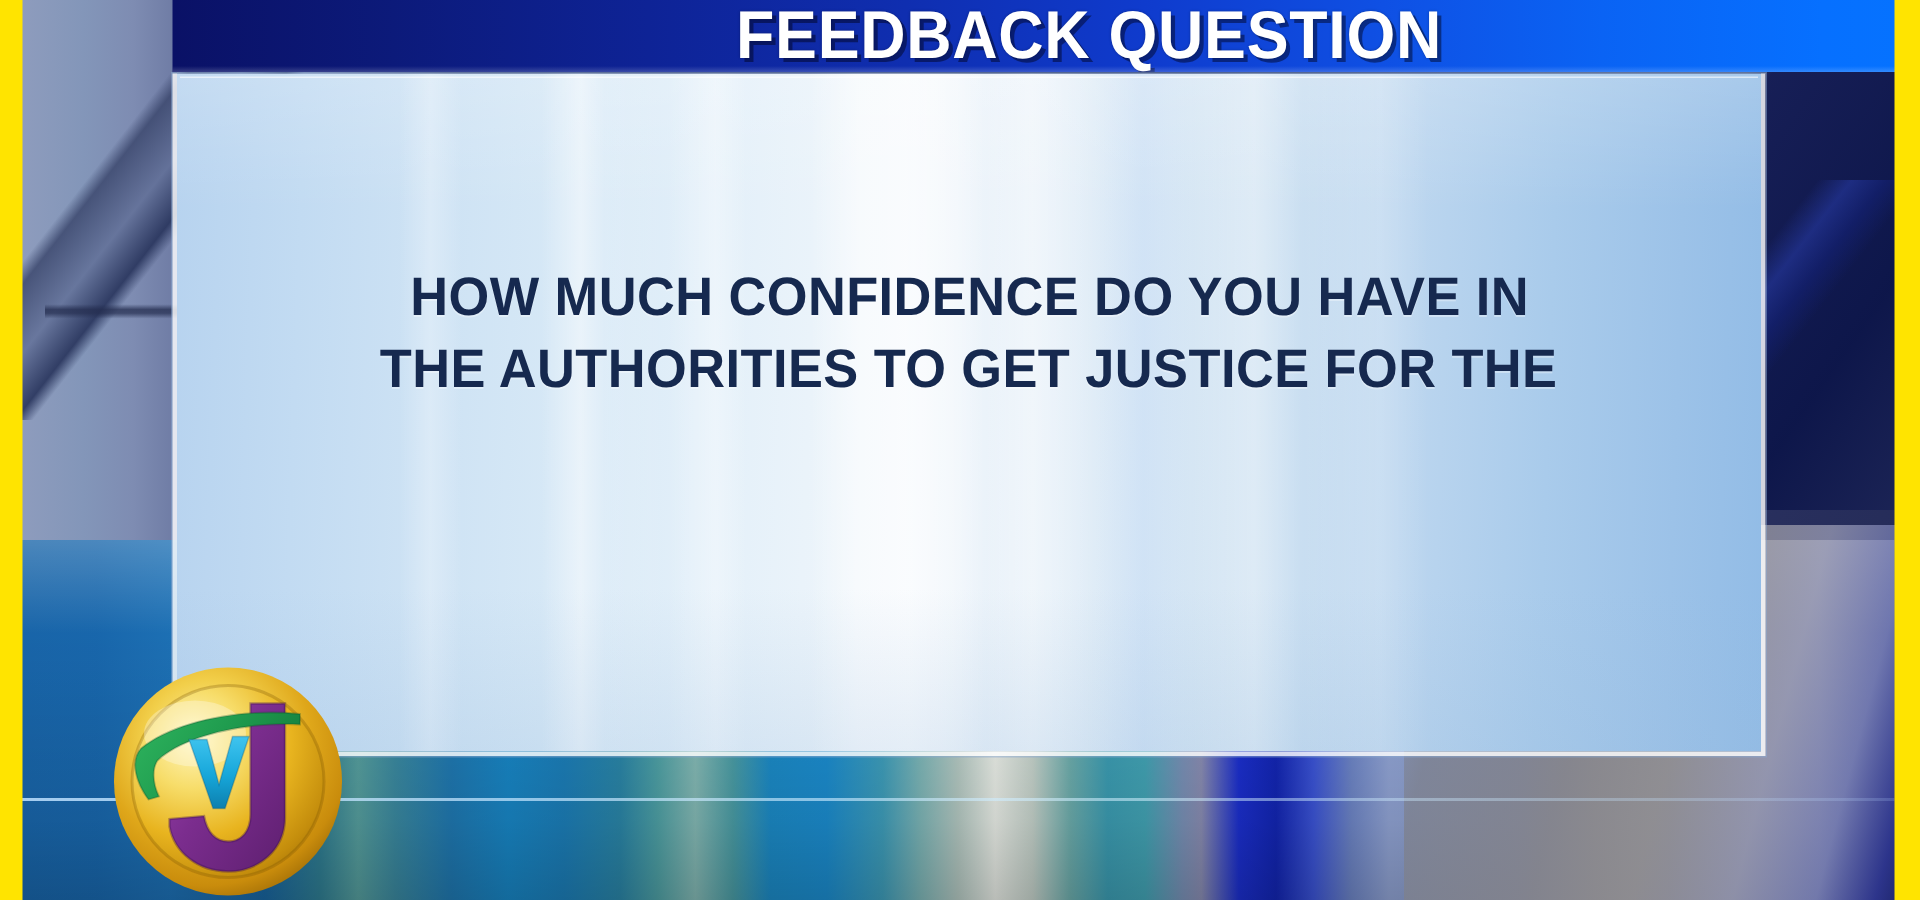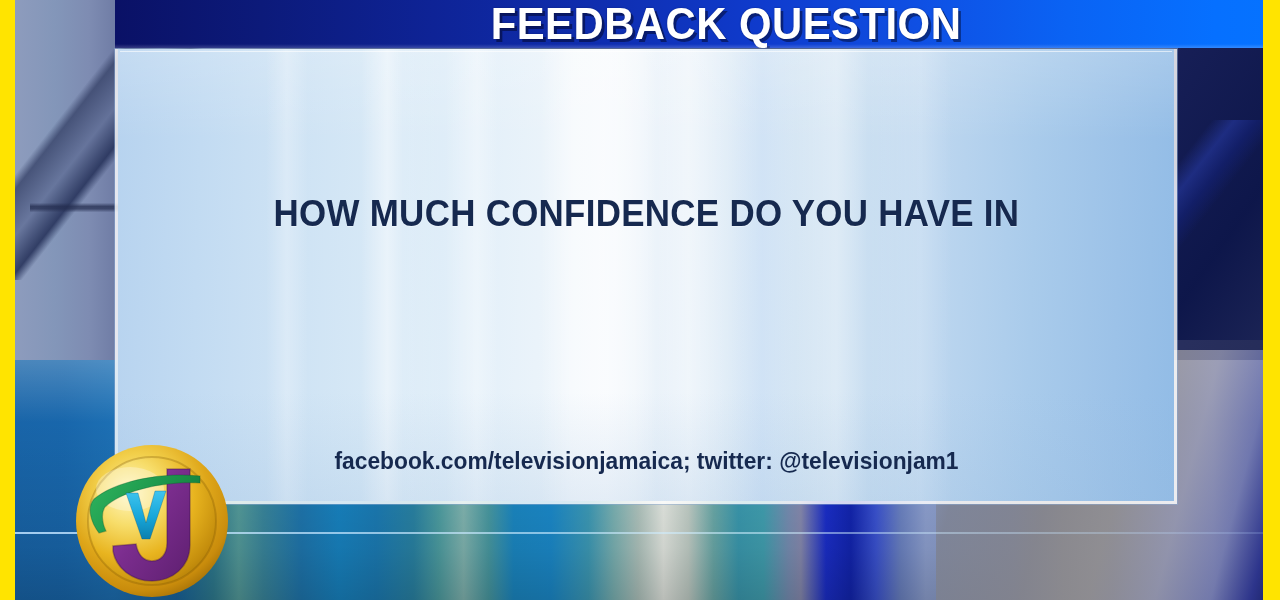--- a/index.html
+++ b/index.html
@@ -174,21 +174,21 @@
     text-align:center;
     color:#16294f;
     font-family:"Liberation Sans", sans-serif;
     font-weight:bold;
     font-size:36px;
     line-height:48px;
     letter-spacing:.3px;
     padding:0 40px;
     text-shadow:0 1px 0 rgba(255,255,255,.35);
   }
-  .question .qline{ display:block;margin-top:16px; }
+  .question .qline{ display:block; }
   .question .qline span{ display:inline-block; transform:scaleX(.97); }
 
   
   .social{
     position:absolute; left:0; right:0; top:398px;
     text-align:center;
     color:#16294f;
     font-family:"Liberation Sans", sans-serif;
     font-weight:bold;
     font-size:24px;
@@ -227,23 +227,23 @@
   </div>
 
   <div class="panel">
     <div class="panel-bg"></div>
     <div class="panel-streaks"></div>
     <div class="panel-vignette"></div>
     <div class="panel-innerline"></div>
 
     <div class="question">
       <span class="qline"><span>HOW MUCH CONFIDENCE DO YOU HAVE IN</span></span>
+      <span class="qline"><span>THE AUTHORITIES TO GET JUSTICE FOR THE</span></span>
     </div>
 
-    <div class="social"><span>facebook.com/televisionjamaica; twitter: @televisionjam1</span></div>
   </div>
 
   <div class="logo">
     <svg viewBox="0 0 160 160" xmlns="http://www.w3.org/2000/svg">
       <defs>
         <radialGradient id="goldRing" cx="40%" cy="32%" r="75%">
           <stop offset="0%" stop-color="#fdf2a8"></stop>
           <stop offset="35%" stop-color="#f2cf4a"></stop>
           <stop offset="62%" stop-color="#dfa71a"></stop>
           <stop offset="85%" stop-color="#c98c0c"></stop>

